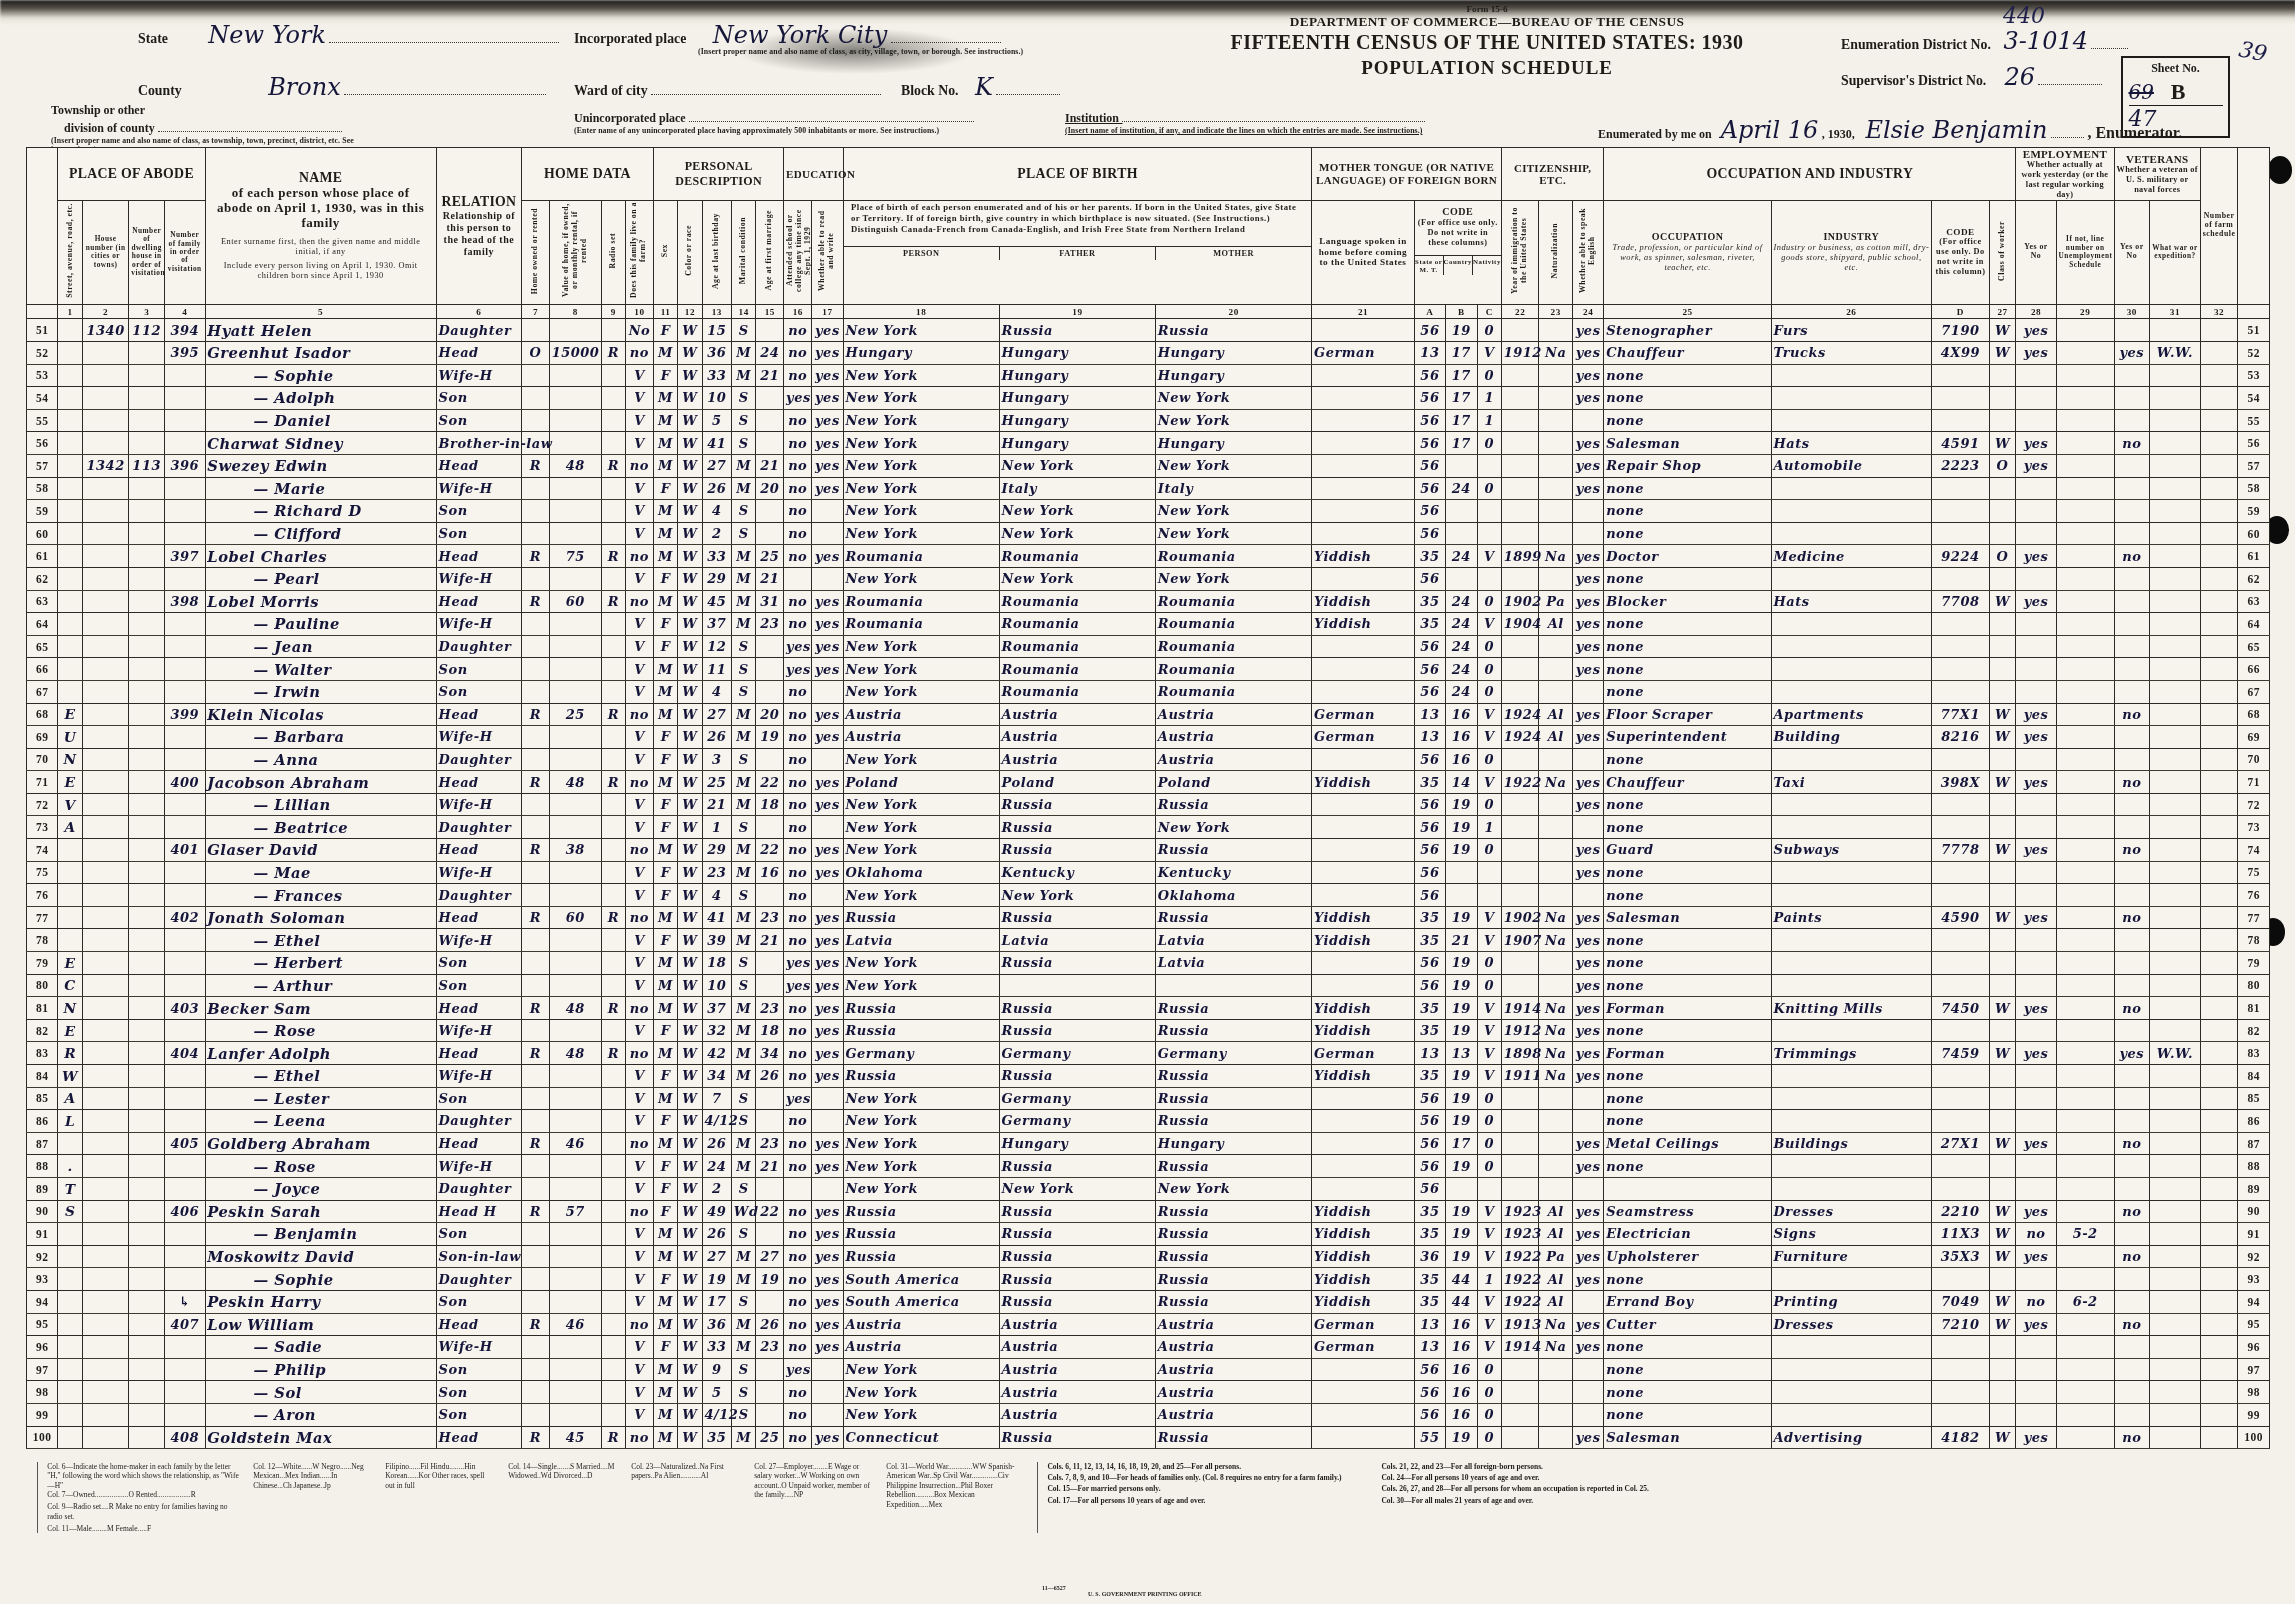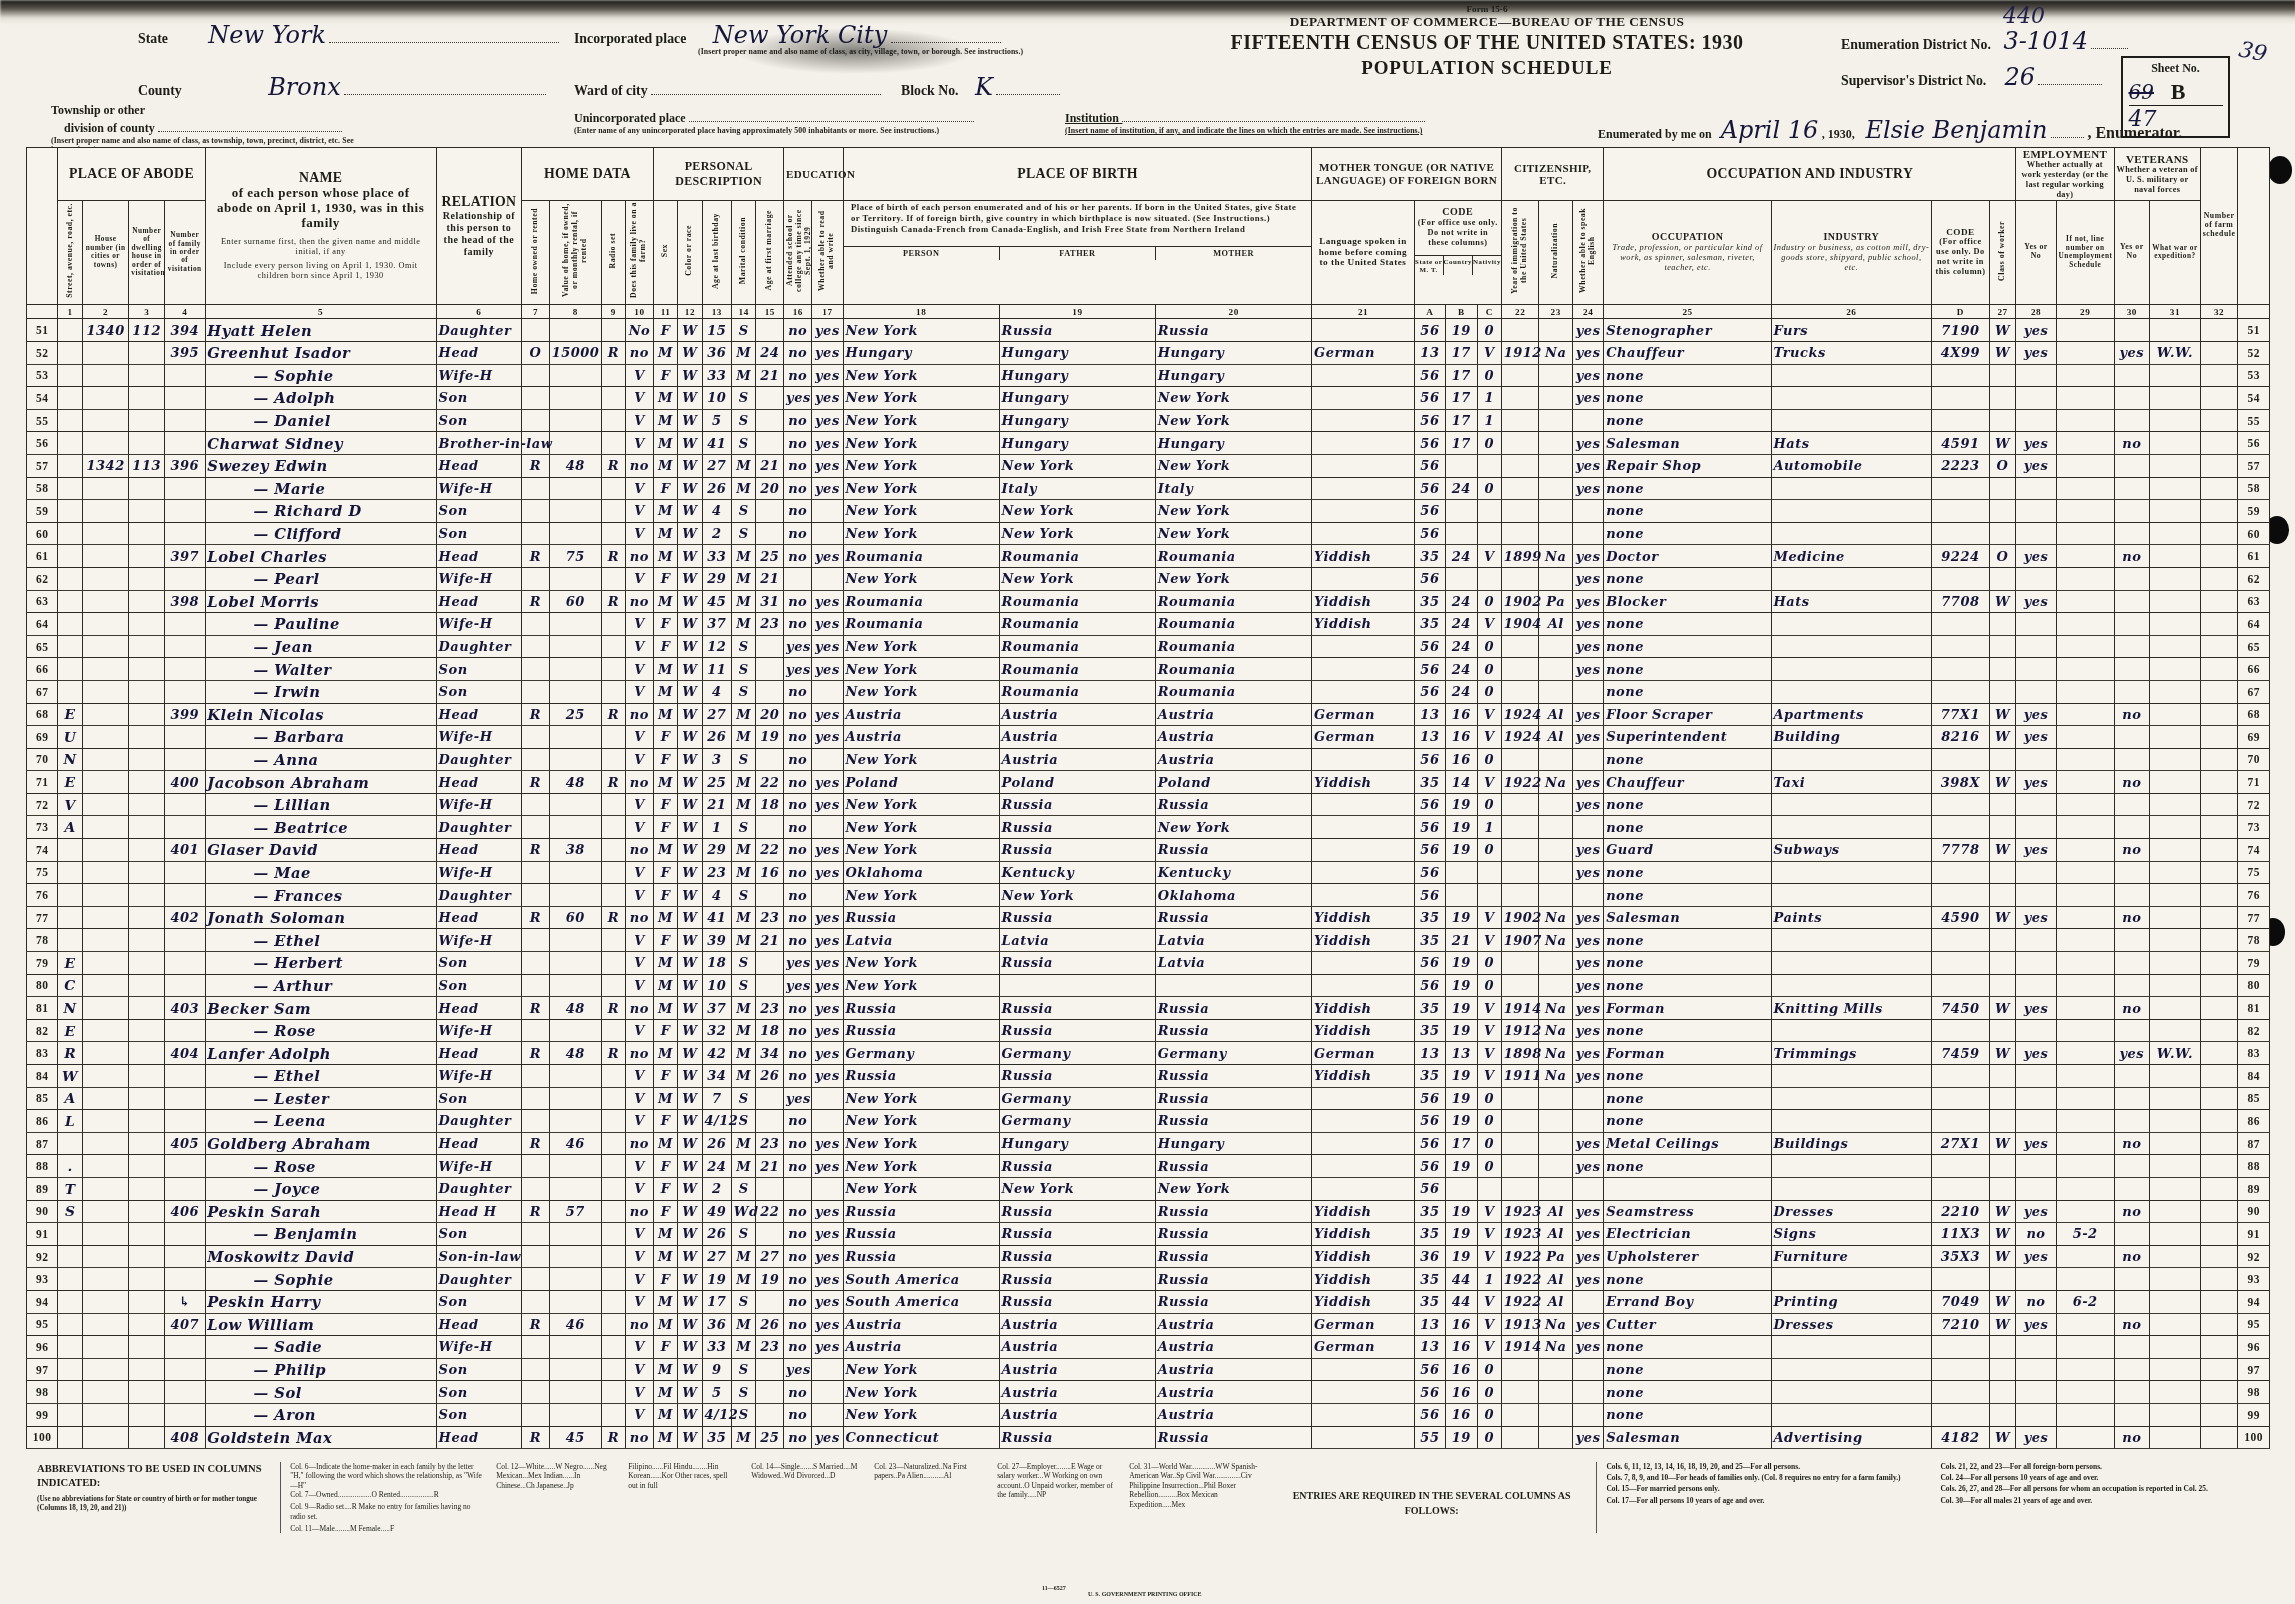--- a/index.html
+++ b/index.html
@@ -2340,39 +2340,32 @@
         <td class="hwc cc"></td>
         <td class="hwc cc">no</td>
         <td class="hwc cc"></td>
         <td class="hwc cc"></td>
         <td class="ln">100</td>
       </tr>
     </tbody>
 </table>
 
 <div class="footer">
-  <div class="fcol" style="width:230px;">
-    <div class="ab-title">ABBREVIATIONS TO BE USED IN COLUMNS INDICATED:</div>
-    <div class="ab-note">(Use no abbreviations for State or country of birth or for mother tongue (Columns 18, 19, 20, and 21))</div>
-  </div>
   <div class="fcol" style="width:193px;border-left:0.9px solid #555;padding-left:9.2px;">
     <div>Col. 6—Indicate the home-maker in each family by the letter "H," following the word which shows the relationship, as "Wife—H"</div>
     <div style="margin-top:0;">Col. 7—Owned..................O   Rented..................R</div>
     <div style="margin-top:2.8px;">Col. 9—Radio set....R   Make no entry for families having no radio set.</div>
     <div style="margin-top:2.8px;">Col. 11—Male........M   Female.....F</div>
   </div>
   <div class="fcol" style="width:119px;">Col. 12—White......W   Negro......Neg   Mexican...Mex   Indian......In   Chinese...Ch   Japanese..Jp</div>
   <div class="fcol" style="width:110px;">Filipino......Fil   Hindu........Hin   Korean......Kor   Other races, spell out in full</div>
   <div class="fcol" style="width:110px;">Col. 14—Single.......S   Married....M   Widowed..Wd   Divorced...D</div>
   <div class="fcol" style="width:110px;">Col. 23—Naturalized..Na   First papers..Pa   Alien...........Al</div>
   <div class="fcol" style="width:119px;">Col. 27—Employer........E   Wage or salary worker...W   Working on own account..O   Unpaid worker, member of the family.....NP</div>
   <div class="fcol" style="width:138px;">Col. 31—World War.............WW   Spanish-American War..Sp   Civil War..............Civ   Philippine Insurrection...Phil   Boxer Rebellion..........Box   Mexican Expedition.....Mex</div>
-  <div class="fcol" style="width:303px;">
-    <div class="entries-title">ENTRIES ARE REQUIRED IN THE SEVERAL COLUMNS AS FOLLOWS:</div>
-  </div>
   <div class="fcol req" style="width:321px;border-left:0.9px solid #555;padding-left:9.2px;" id="req-left">
       <div>Cols. 6, 11, 12, 13, 14, 16, 18, 19, 20, and 25—For all persons.</div>
       <div>Cols. 7, 8, 9, and 10—For heads of families only.  (Col. 8 requires no entry for a farm family.)</div>
       <div>Col. 15—For married persons only.</div>
       <div>Col. 17—For all persons 10 years of age and over.</div>
     </div>
   <div class="fcol req" style="width:303px;" id="req-right">
       <div>Cols. 21, 22, and 23—For all foreign-born persons.</div>
       <div>Col. 24—For all persons 10 years of age and over.</div>
       <div>Cols. 26, 27, and 28—For all persons for whom an occupation is reported in Col. 25.</div>

